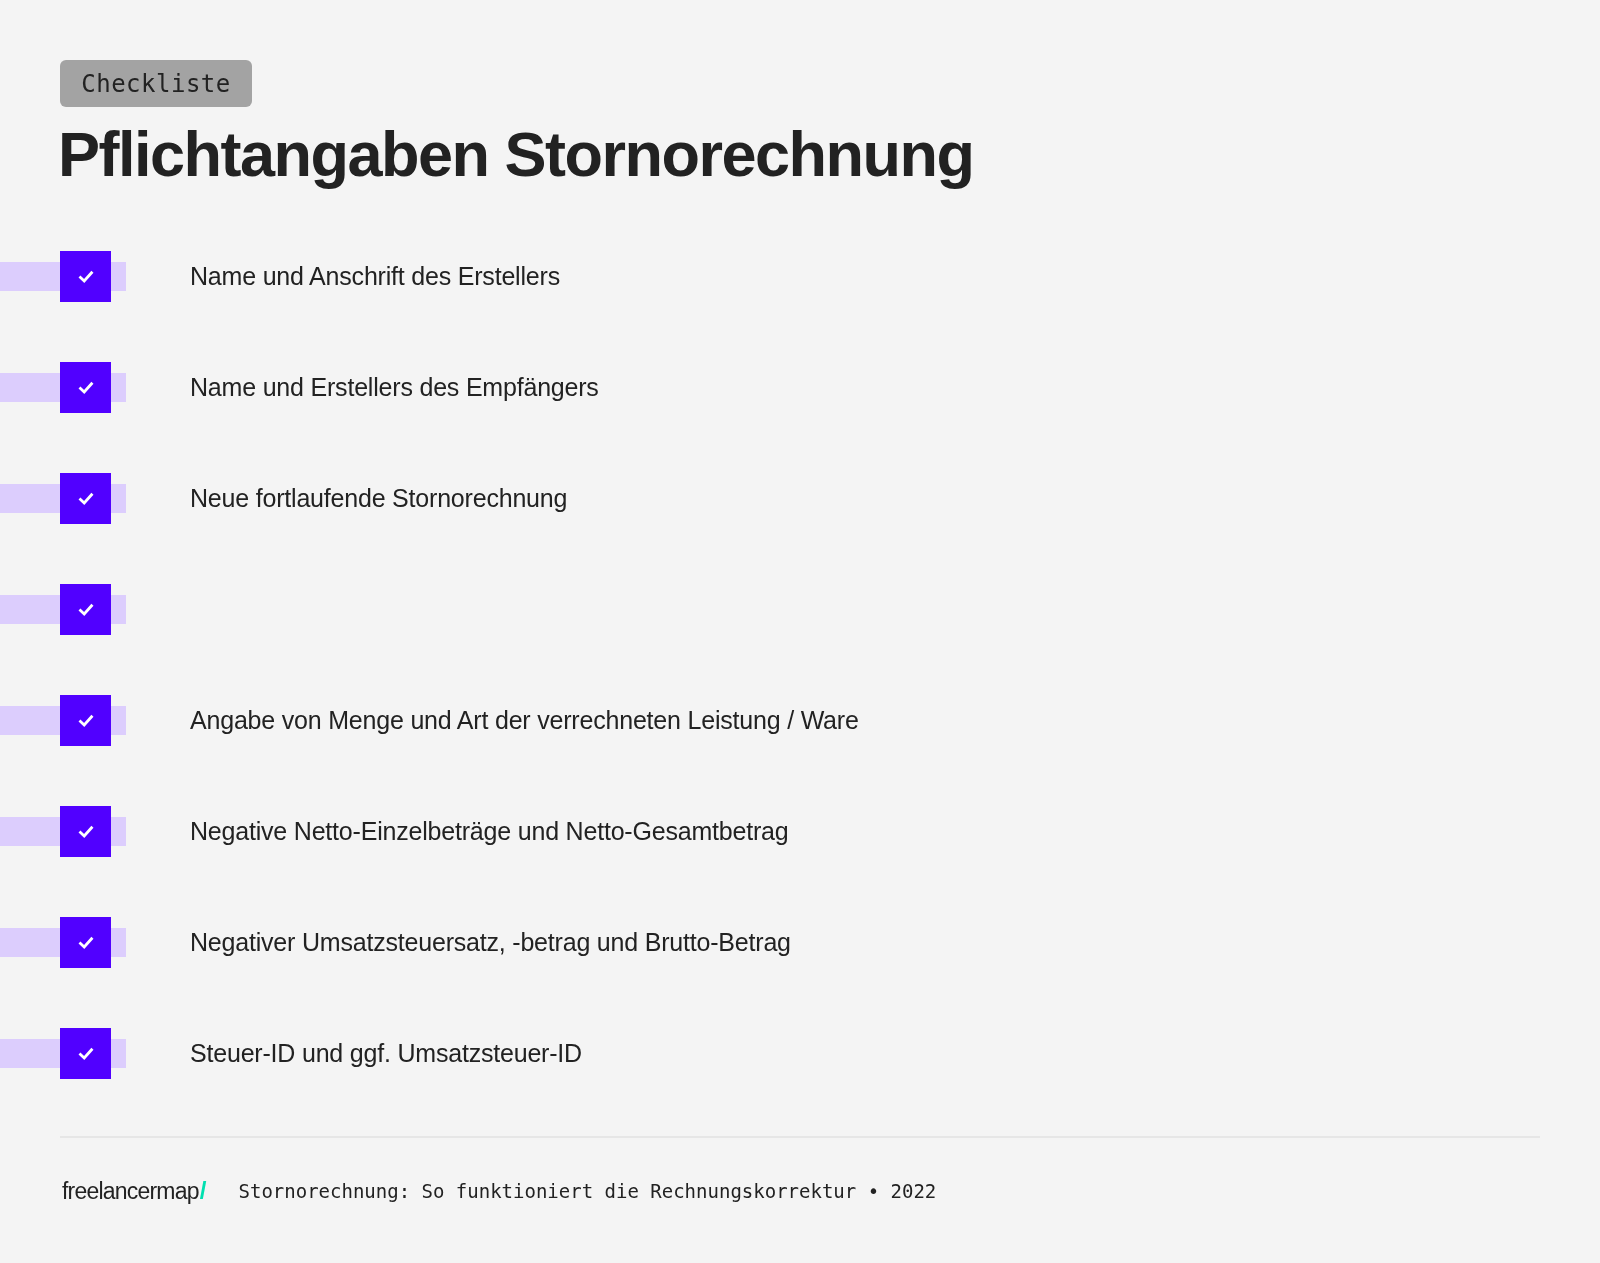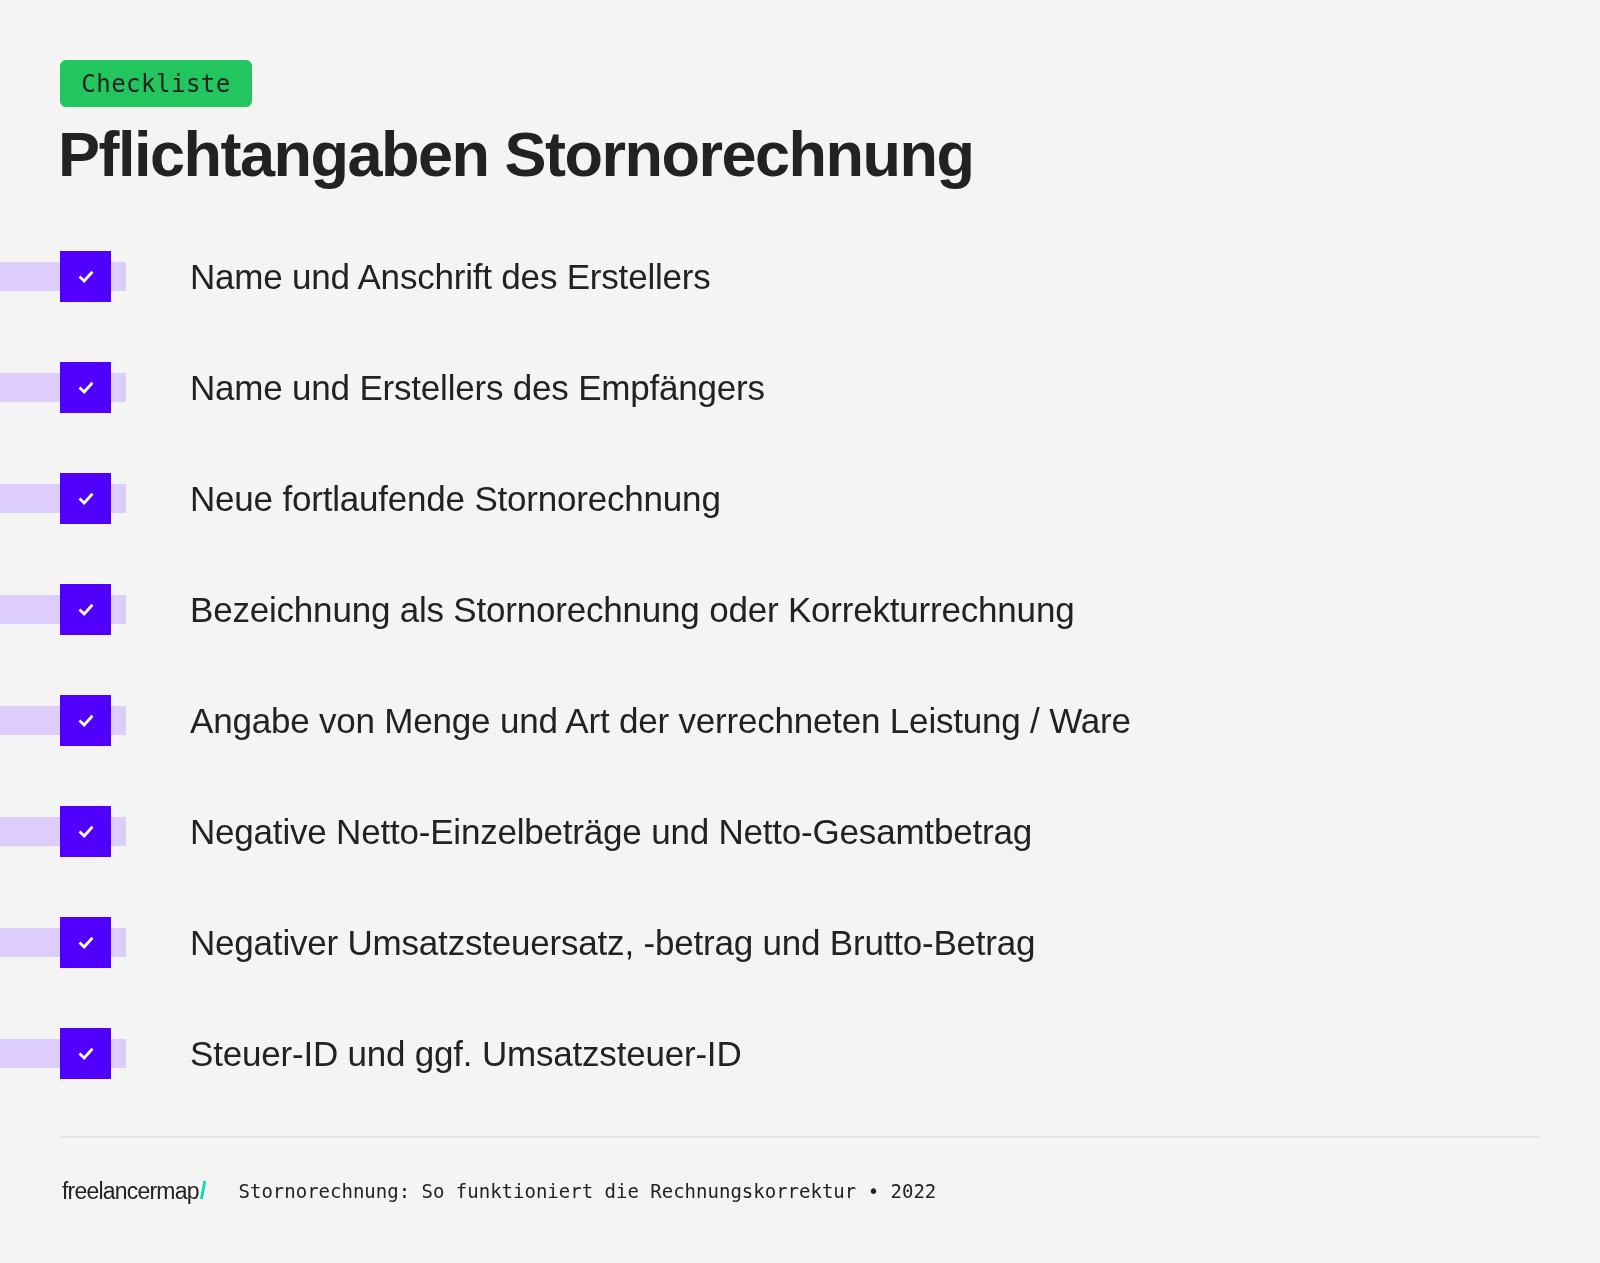--- a/index.html
+++ b/index.html
@@ -8,21 +8,21 @@
       background: #f4f4f4;
       position: relative;
       overflow: hidden;
       font-family: "Liberation Sans", sans-serif;
       color: #222222;
     }
     .badge {
       position: absolute;
       left: 60px; top: 60px;
       width: 192px; height: 47px;
-      background: #22c55e;
+      background: #a3a3a3;
       border-radius: 6px;
       font-family: "DejaVu Sans Mono", monospace;
       font-size: 24px;
       color: #222222;
       display: flex; align-items: center; justify-content: center;
       letter-spacing: 0.5px;
     }
     .title {
       position: absolute;
       left: 58px; top: 118px;
@@ -52,21 +52,21 @@
       left: 60px; top: 0;
       width: 51px; height: 51px;
       background: #5100ff;
       display: flex; align-items: center; justify-content: center;
     }
     .check svg { width: 16px; height: 16px; }
     .label {
       position: absolute;
       left: 190px; top: 3px;
       font-family: "Liberation Sans", sans-serif;
-      font-size: 35px;
+      font-size: 25px;
       line-height: 45px;
       color: #222222;
       white-space: nowrap;
       letter-spacing: -0.2px;
     }
     .divider {
       position: absolute;
       left: 60px; top: 1136px;
       width: 1480px; height: 2px;
       background: #e6e6e6;
@@ -128,21 +128,20 @@
     </div>
     <span class="label">Neue fortlaufende Stornorechnung</span>
   </div>
   <div class="row" style="top:584px">
     <div class="band"></div>
     <div class="check">
       <svg viewBox="0 0 16 16">
           <path d="M2.5 8.5 L6.2 12 L13.5 3.8" fill="none" stroke="#ffffff" stroke-width="2.8" stroke-linecap="square"></path>
         </svg>
     </div>
-    <span class="label">Bezeichnung als Stornorechnung oder Korrekturrechnung</span>
   </div>
   <div class="row" style="top:695px">
     <div class="band"></div>
     <div class="check">
       <svg viewBox="0 0 16 16">
           <path d="M2.5 8.5 L6.2 12 L13.5 3.8" fill="none" stroke="#ffffff" stroke-width="2.8" stroke-linecap="square"></path>
         </svg>
     </div>
     <span class="label">Angabe von Menge und Art der verrechneten Leistung / Ware</span>
   </div>

